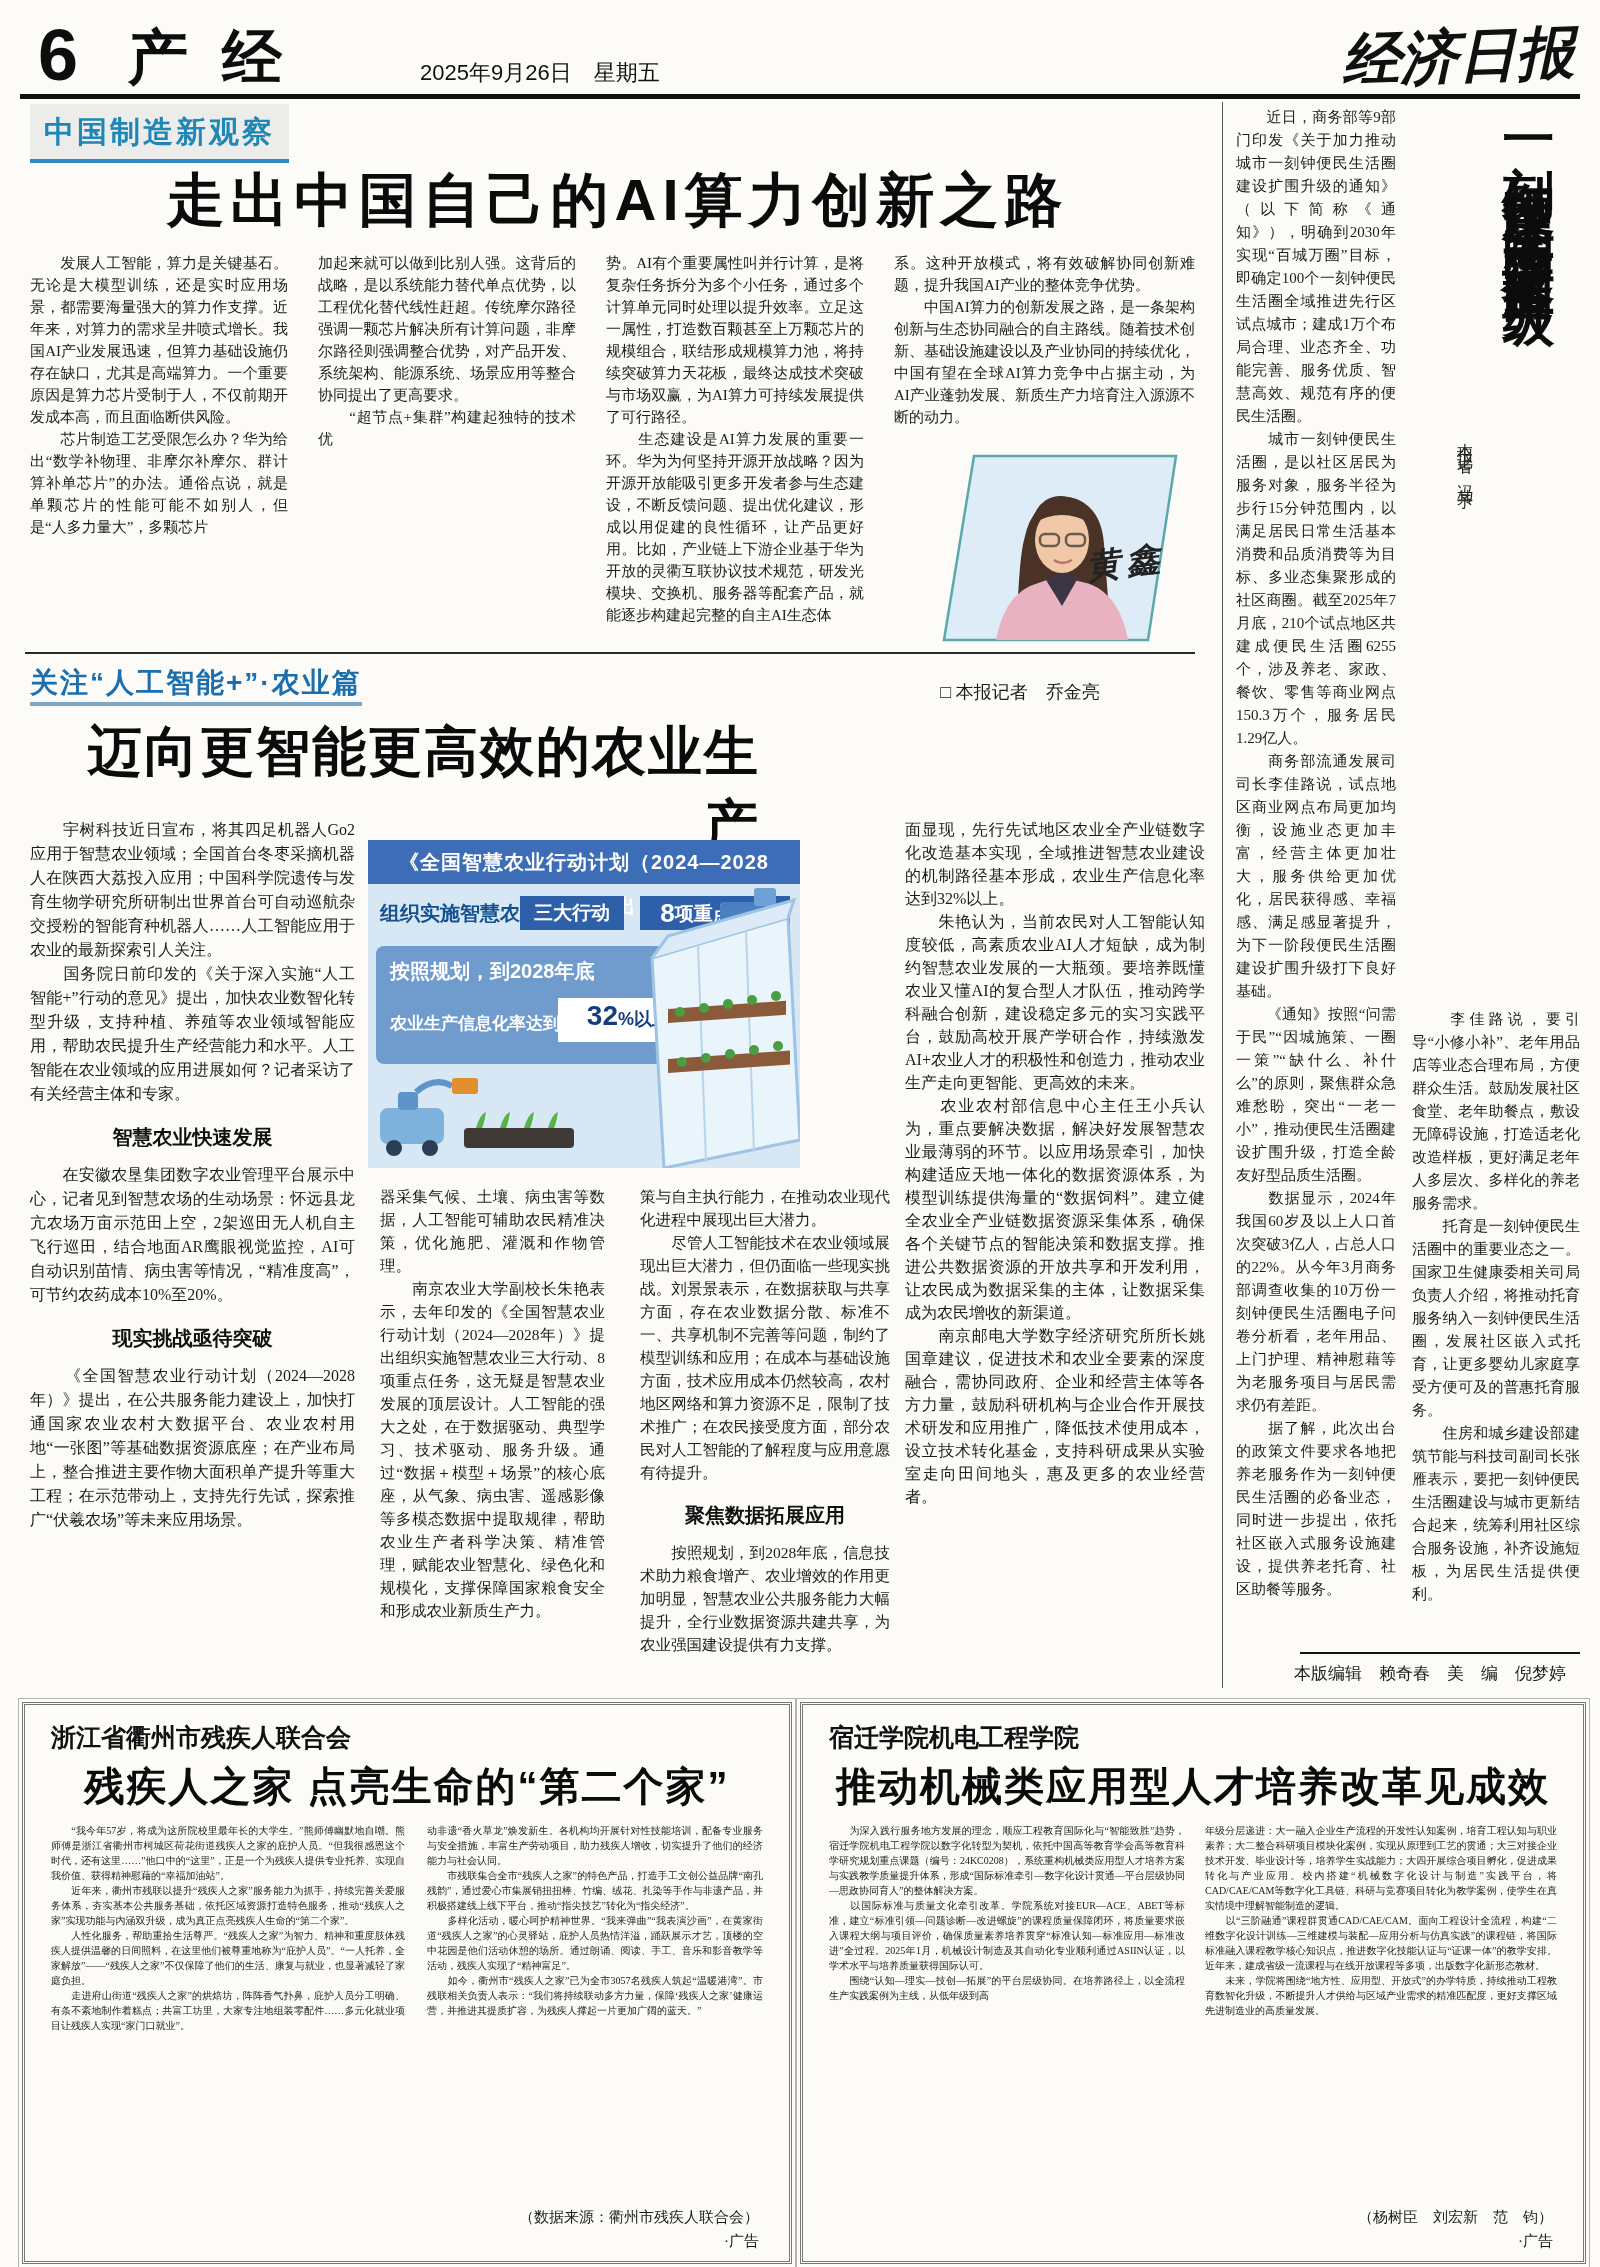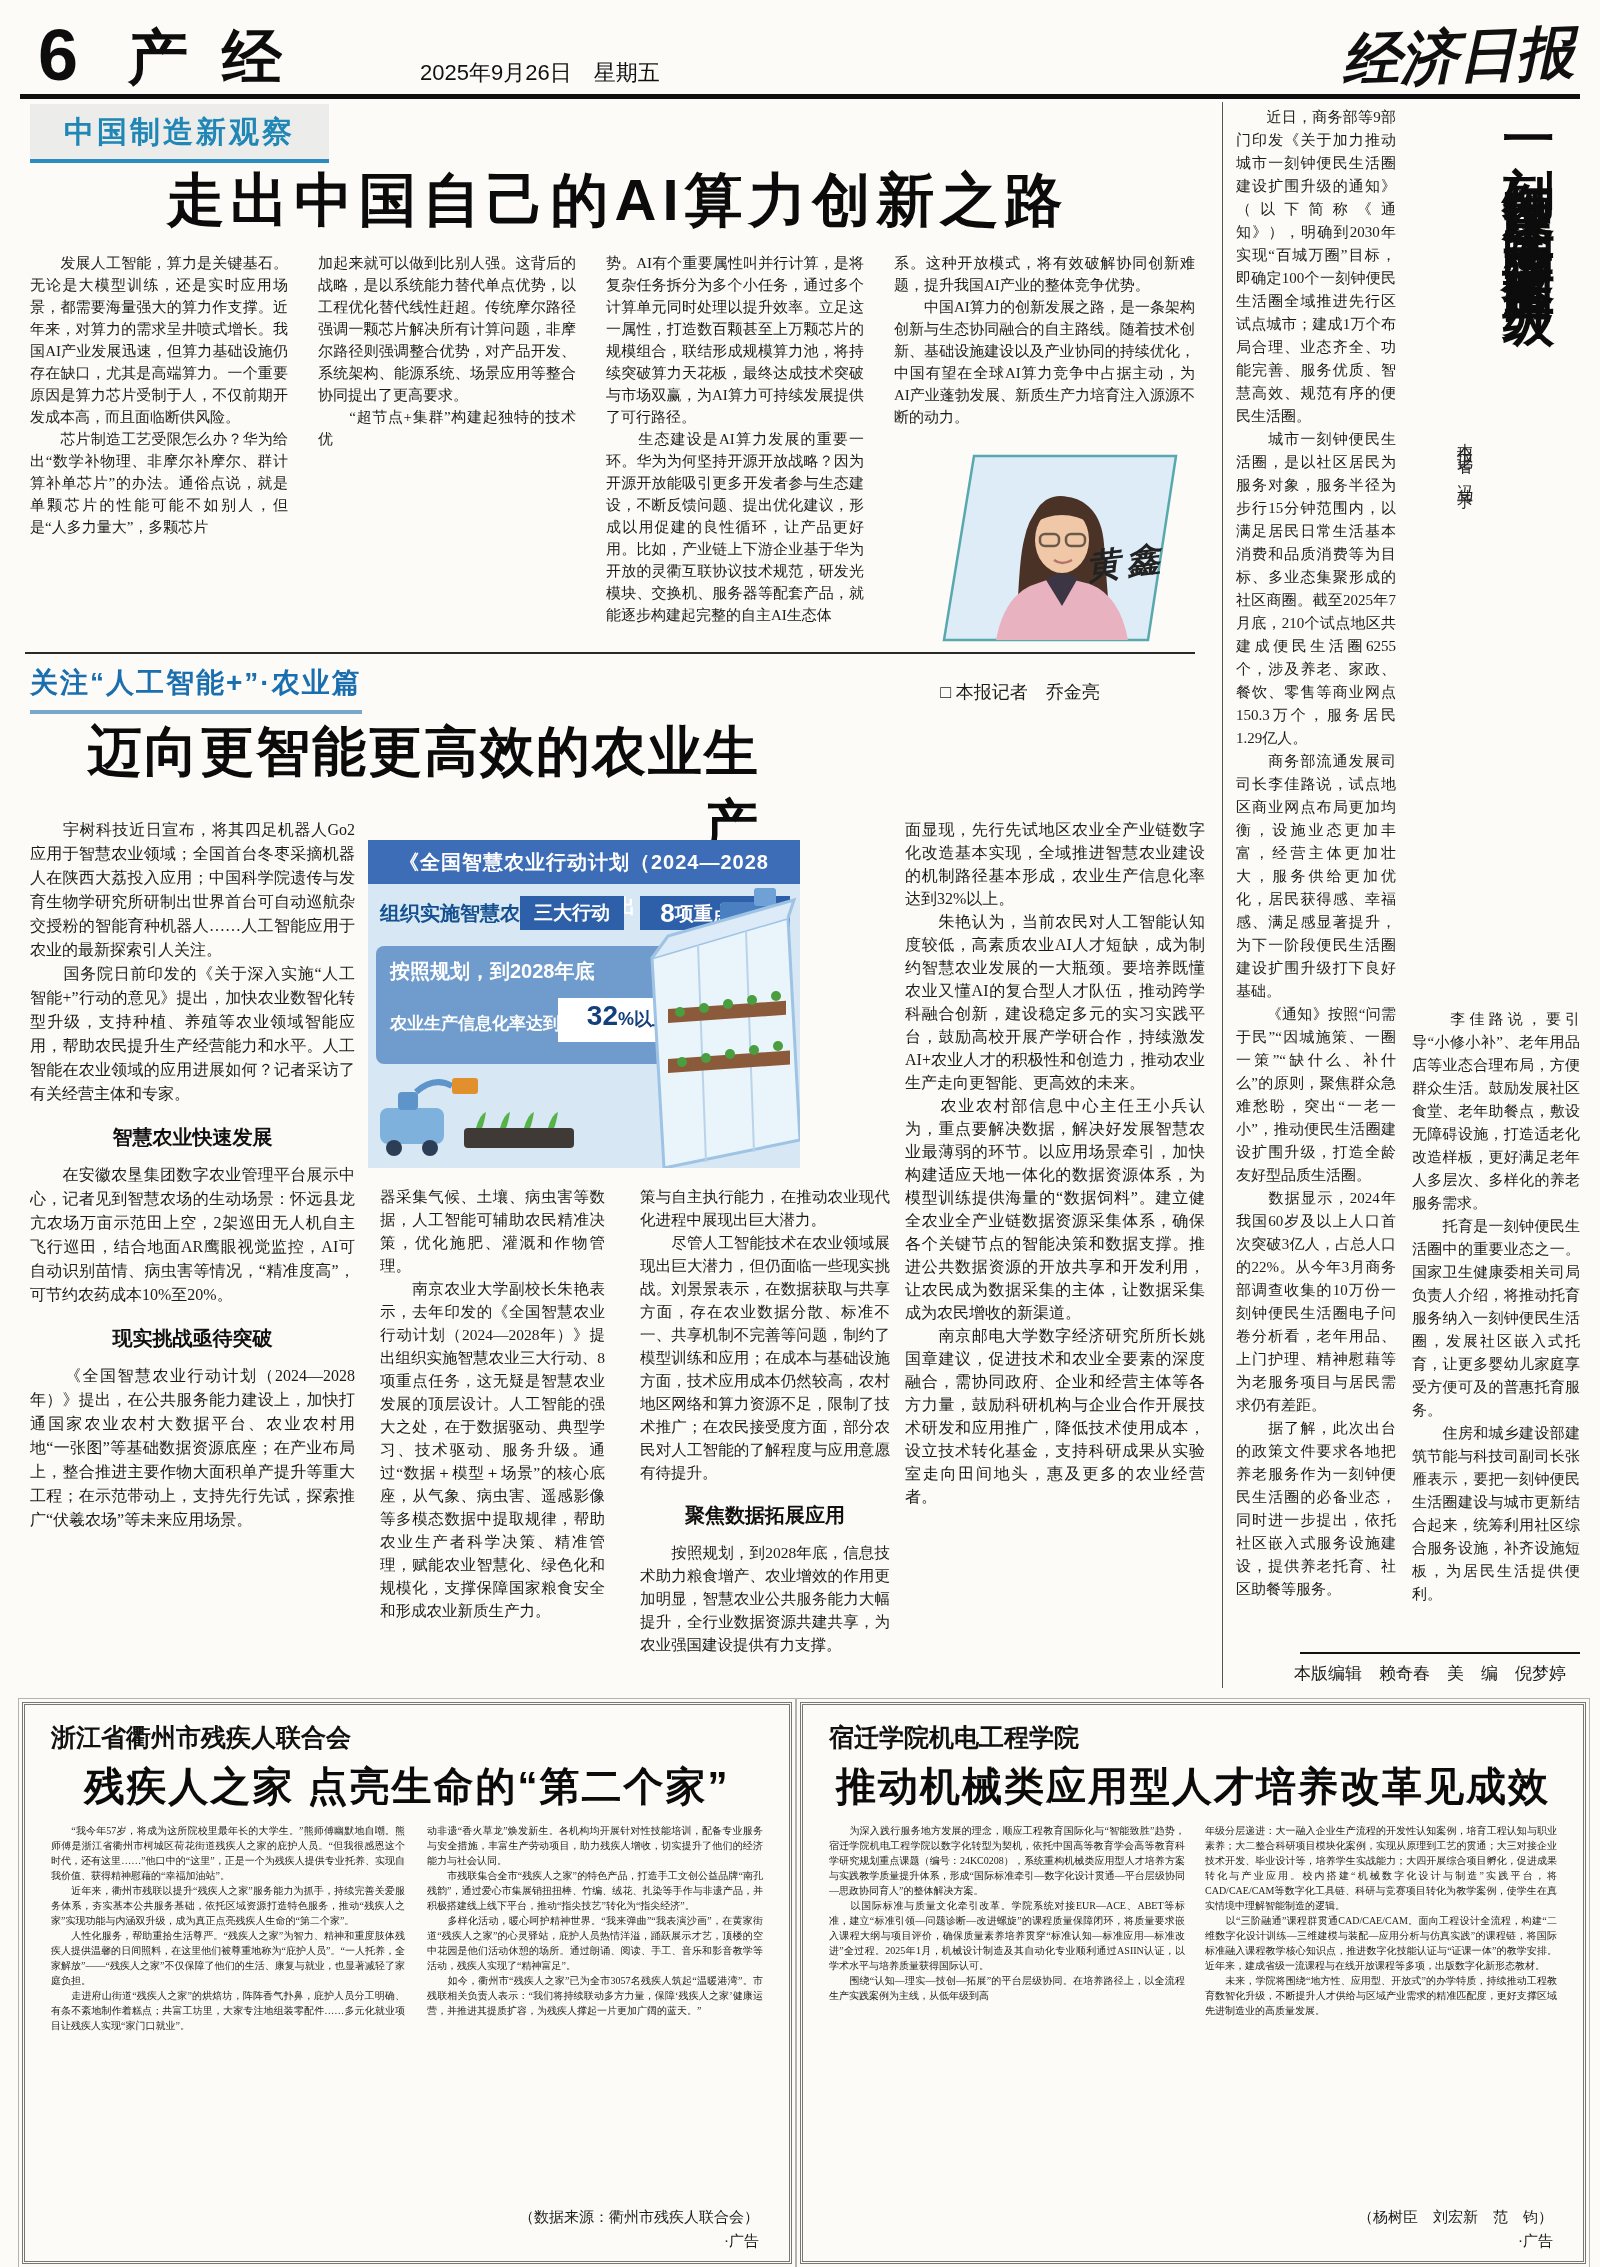--- a/index.html
+++ b/index.html
@@ -10,34 +10,34 @@
   .section-title{position:absolute;left:128px;top:18px;font:900 60px "DejaVu Serif",serif;letter-spacing:34px;color:#0d0d0d;}
   .date-line{position:absolute;left:420px;top:58px;font:22px "Liberation Sans",sans-serif;color:#111;}
   .masthead{position:absolute;right:26px;top:18px;font:900 58px "DejaVu Serif",serif;font-style:italic;transform:rotate(-2deg);color:#101010;}
   .hdr-rule{position:absolute;left:20px;right:20px;top:94px;height:5px;background:#101010;}
   
   .col{position:absolute;overflow:hidden;}
   .col p{margin:0;text-align:justify;line-height:22px;font-size:15px;}
   .subhead{font:700 20px "Liberation Sans",sans-serif;text-align:center;margin:18px 0 12px;color:#111;}
   
   .ai-kicker{position:absolute;left:30px;top:104px;background:#ececea;color:#1f86b5;
-             font:900 30px "Liberation Sans",sans-serif;padding:8px 34px 6px;border-bottom:4px solid #2b8cc0;letter-spacing:3px;}
+             font:900 30px "Liberation Sans",sans-serif;padding:8px 14px 6px;border-bottom:4px solid #2b8cc0;letter-spacing:3px;}
   .ai-headline{position:absolute;left:25px;top:162px;width:1185px;margin:0;text-align:center;
                font:900 58px "Liberation Sans",sans-serif;letter-spacing:6px;color:#0b0b0b;}
   .ai-c1{left:30px;top:252px;width:258px;height:396px;}
   .ai-c2{left:318px;top:252px;width:258px;height:396px;}
   .ai-c3{left:606px;top:252px;width:258px;height:396px;}
   .ai-c4{left:894px;top:252px;width:301px;height:190px;}
   .ai-rule{position:absolute;left:25px;top:652px;width:1170px;height:2px;background:#2a2a2a;}
   .photo{position:absolute;left:900px;top:448px;width:292px;height:198px;}
   .photo .sig{position:absolute;right:26px;top:92px;font:900 34px "DejaVu Serif",serif;font-style:italic;
               transform:rotate(-7deg);color:#222;letter-spacing:6px;}
   
   .farm-kicker{position:absolute;left:30px;top:664px;color:#1b6faf;font:900 28px "Liberation Sans",sans-serif;
-               padding-bottom:8px;border-bottom:4px solid #7ba7c9;letter-spacing:2px;}
+               border-bottom:4px solid #7ba7c9;letter-spacing:2px;}
   .farm-byline{position:absolute;left:880px;top:680px;width:280px;font:18px "Liberation Serif",serif;text-align:center;}
   .farm-headline{position:absolute;left:80px;top:716px;width:680px;margin:0;text-align:right;
                  font:900 54px "DejaVu Serif",serif;letter-spacing:2px;color:#0b0b0b;}
   .farm-colA{left:30px;top:818px;width:325px;height:868px;}
   .farm-colA p{font-size:16px;line-height:24px;}
   .farm-colB{left:380px;top:1185px;width:225px;height:500px;}
   .farm-colB p,.farm-colC p{font-size:15.5px;line-height:23px;}
   .farm-colC{left:640px;top:1185px;width:250px;height:500px;}
   .farm-colD{left:905px;top:818px;width:300px;height:868px;}
   .farm-colD p{font-size:16px;line-height:23px;}

